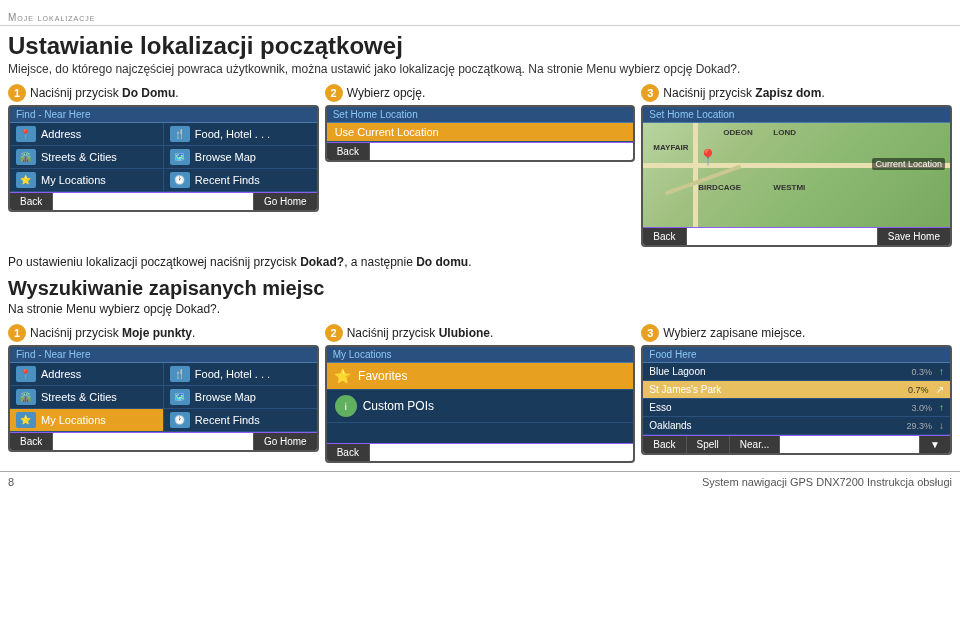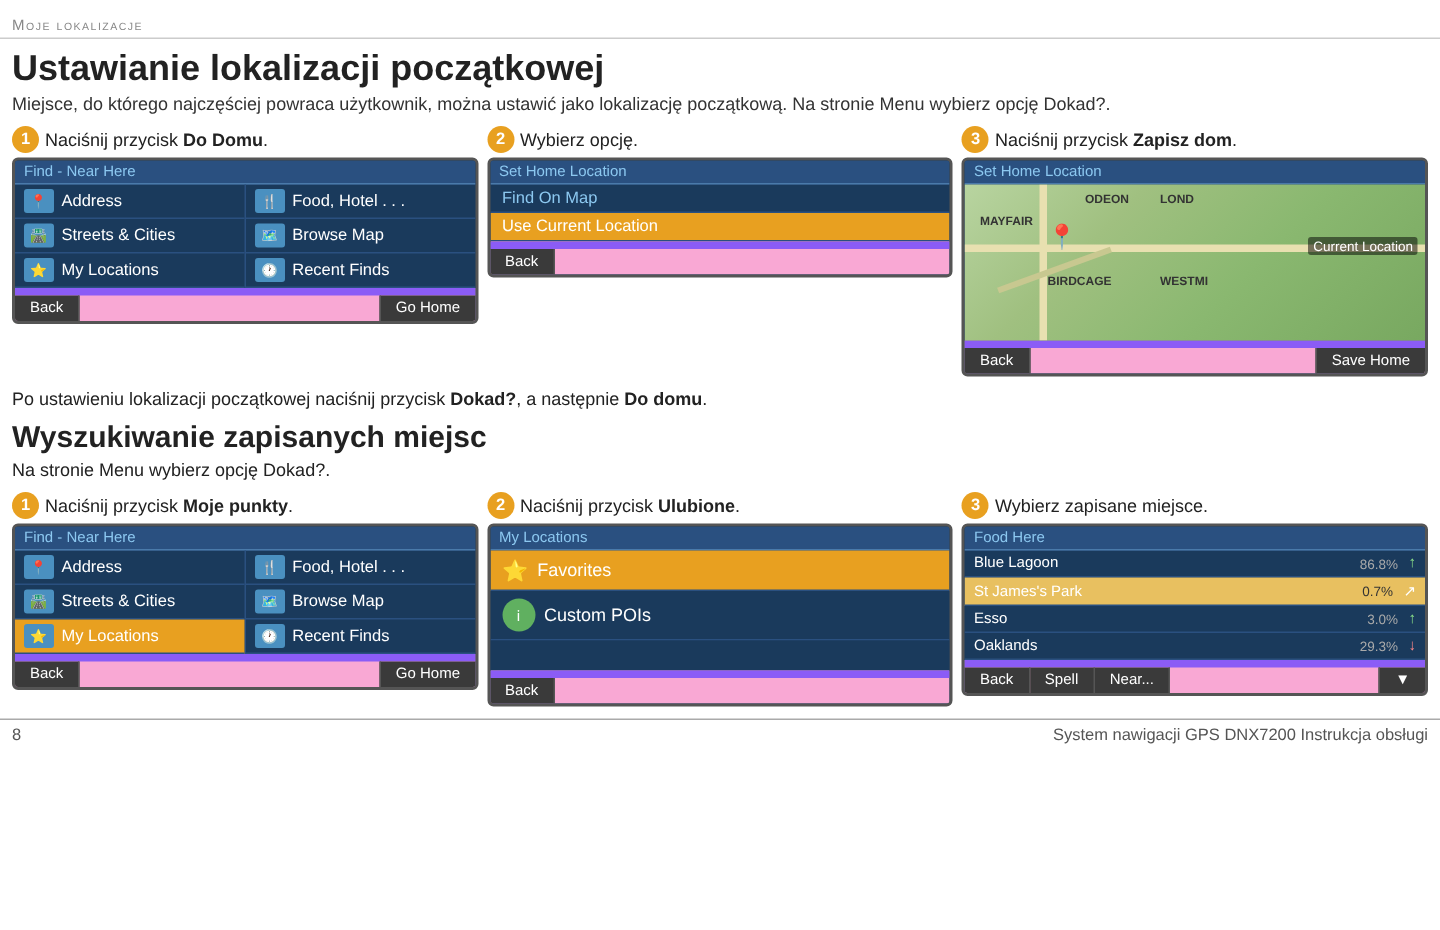--- a/index.html
+++ b/index.html
@@ -124,22 +124,22 @@
       flex: 1;
       border-right: 1px solid #2a5080;
     }
 
     .gps-menu-col:last-child {
       border-right: none;
     }
 
     .gps-bottom-bar {
       display: flex;
-      background: #f9a8d4;
-      border-top: 5px solid #8b5cf6;
+      background: #ffffff;
+      border-top: 1px solid #8b5cf6;
     }
 
     .gps-btn {
       background: #3a3a3a;
       color: #fff;
       border: none;
       padding: 3px 10px;
       font-size: 10px;
       cursor: pointer;
       border-right: 1px solid #555;
@@ -379,21 +379,20 @@
     </div>
   </div>
 
   <div class="step-block">
     <div class="step-label">
       <span class="step-circle">2</span>
       <span>Wybierz opcję.</span>
     </div>
     <div class="gps-screen">
       <div class="gps-title-bar">Set Home Location</div>
-      <div class="gps-option-item">Find On Map</div>
       <div class="gps-option-item selected">Use Current Location</div>
       <div class="gps-bottom-bar">
         <button class="gps-btn">Back</button>
       </div>
     </div>
   </div>
 
   <div class="step-block">
     <div class="step-label">
       <span class="step-circle">3</span>
@@ -499,21 +498,21 @@
 
   <div class="step-block">
     <div class="step-label">
       <span class="step-circle">3</span>
       <span>Wybierz zapisane miejsce.</span>
     </div>
     <div class="gps-screen">
       <div class="gps-title-bar">Food Here</div>
       <div class="near-here-item">
         <span class="item-name">Blue Lagoon</span>
-        <span class="item-dist">86.8%</span>
+        <span class="item-dist">0.3%</span>
         <span class="arrow-icon nav-icon-up">↑</span>
       </div>
       <div class="near-here-item selected">
         <span class="item-name">St James's Park</span>
         <span class="item-dist">0.7%</span>
         <span class="arrow-icon">↗</span>
       </div>
       <div class="near-here-item">
         <span class="item-name">Esso</span>
         <span class="item-dist">3.0%</span>

